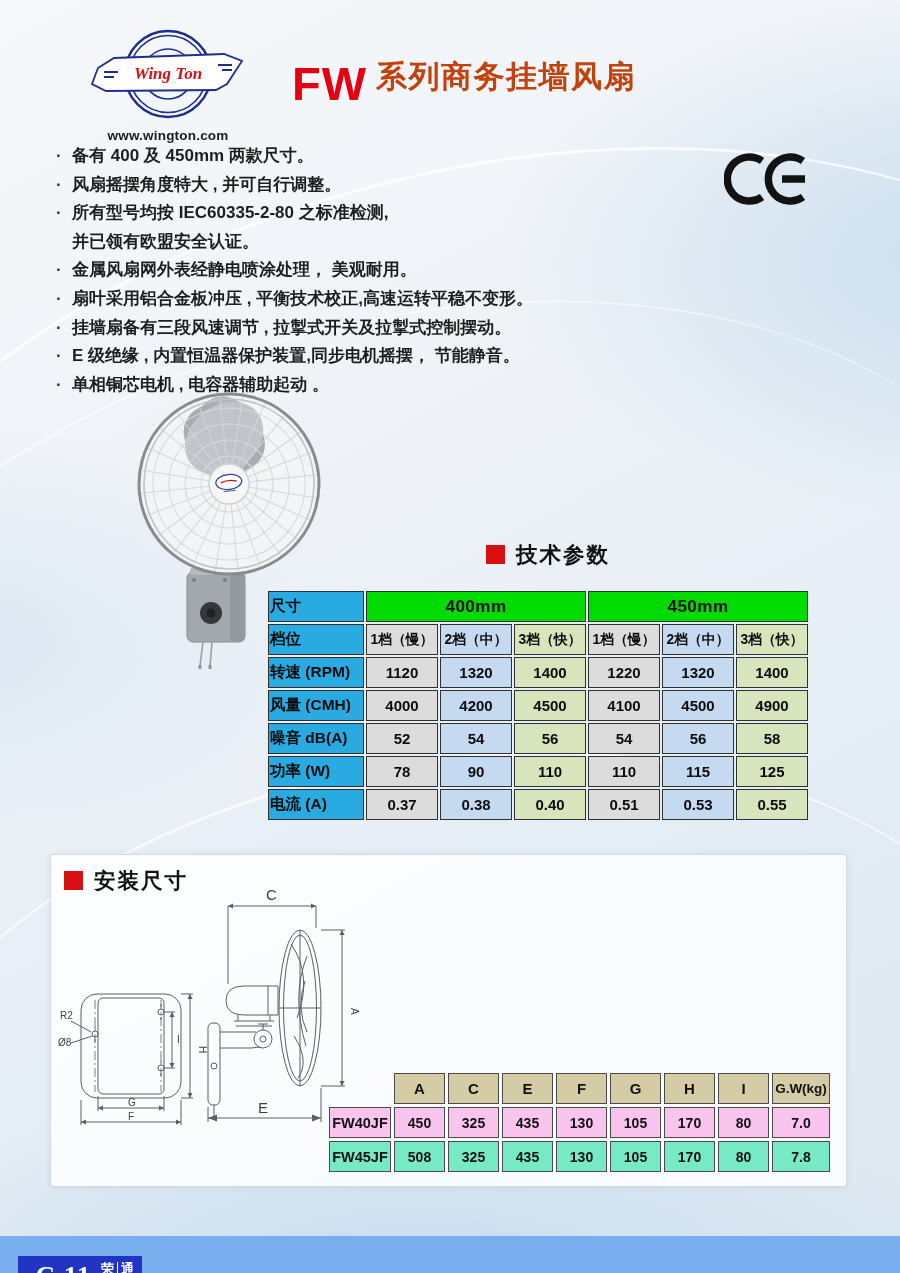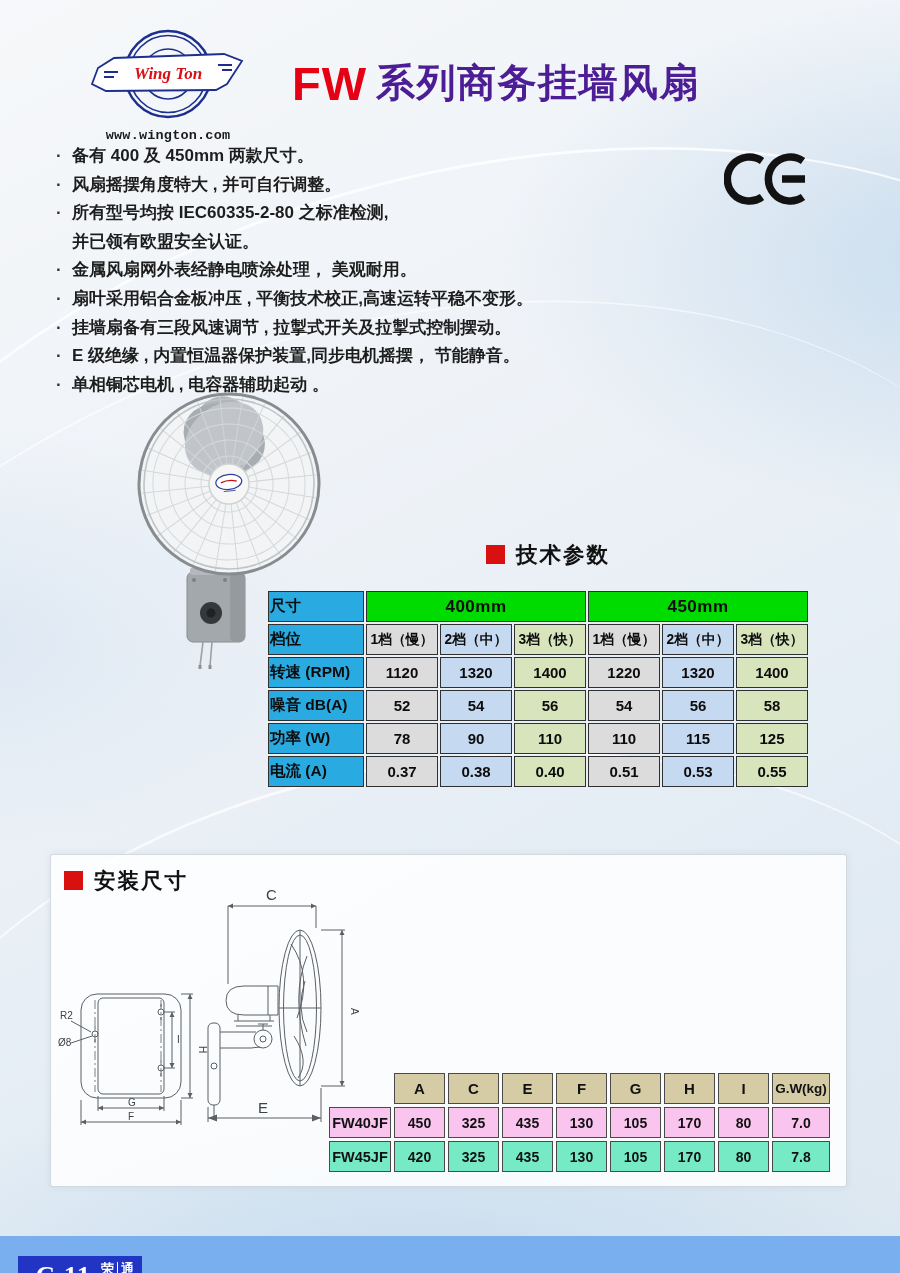--- a/index.html
+++ b/index.html
@@ -12,24 +12,24 @@
       radial-gradient(ellipse 680px 360px at -8% 50%, rgba(193,215,236,.40), rgba(193,215,236,0) 60%),
       radial-gradient(ellipse 900px 380px at 45% 102%, rgba(164,201,232,.45), rgba(164,201,232,0) 62%),
       linear-gradient(152deg,#f6f8fa 0%,#eef2f7 38%,#e3ecf4 72%,#dde8f1 100%);}
   .arc{position:absolute;border-radius:50%;pointer-events:none;}
   .arc1{width:1500px;height:950px;left:-260px;top:170px;border-top:3px solid rgba(255,255,255,.8);transform:rotate(-15deg);}
   .arc2{width:1400px;height:900px;left:-320px;top:330px;border-top:2px solid rgba(255,255,255,.6);transform:rotate(-18deg);}
   .arc3{width:1200px;height:760px;left:-150px;top:760px;border-top:3px solid rgba(255,255,255,.7);transform:rotate(-10deg);}
 
   
   .logo-wrap{left:84px;top:28px;width:168px;text-align:center;}
-  .logo-url{font-size:13.5px;font-weight:bold;color:#1b1b1b;letter-spacing:.2px;margin-top:2px;font-family:Liberation Mono, monospace;}
+  .logo-url{font-size:13.5px;font-weight:bold;color:#1b1b1b;letter-spacing:.2px;margin-top:2px;}
   .title{left:292px;top:56px;display:flex;align-items:flex-start;white-space:nowrap;}
   .title .fw{font-size:47px;font-weight:900;color:#e60014;letter-spacing:1px;margin-right:9px;}
-  .title .rest{font-size:39px;font-weight:900;color:#4c1d95;letter-spacing:1.5px;}
+  .title .rest{font-size:31px;font-weight:900;color:#c2410c;letter-spacing:1.5px;}
 
   
   .features{left:56px;top:142px;width:540px;}
   .feat{display:flex;font-size:17px;line-height:28.6px;color:#1d1d1d;font-weight:600;}
   .feat .b{width:16px;color:#333;font-weight:bold;}
   .feat.indent{padding-left:16px;}
 
   
   .sec-head{display:flex;align-items:center;}
   .sec-head .sq{width:19px;height:19px;background:#d8100f;margin-right:11px;}
@@ -248,20 +248,29 @@
     <tr>
       <td class="lbl">转速 (RPM)</td>
       <td class="val g1">1120</td>
       <td class="val g2">1320</td>
       <td class="val g3">1400</td>
       <td class="val g1">1220</td>
       <td class="val g2">1320</td>
       <td class="val g3">1400</td>
     </tr>
     <tr>
+      <td class="lbl">风量 (CMH)</td>
+      <td class="val g1">4000</td>
+      <td class="val g2">4200</td>
+      <td class="val g3">4500</td>
+      <td class="val g1">4100</td>
+      <td class="val g2">4500</td>
+      <td class="val g3">4900</td>
+    </tr>
+    <tr>
       <td class="lbl">噪音 dB(A)</td>
       <td class="val g1">52</td>
       <td class="val g2">54</td>
       <td class="val g3">56</td>
       <td class="val g1">54</td>
       <td class="val g2">56</td>
       <td class="val g3">58</td>
     </tr>
     <tr>
       <td class="lbl">功率 (W)</td>
@@ -389,21 +398,21 @@
       <td class="m1">325</td>
       <td class="m1">435</td>
       <td class="m1">130</td>
       <td class="m1">105</td>
       <td class="m1">170</td>
       <td class="m1">80</td>
       <td class="m1">7.0</td>
     </tr>
     <tr>
       <td class="m2 model">FW45JF</td>
-      <td class="m2">420</td>
+      <td class="m2">508</td>
       <td class="m2">325</td>
       <td class="m2">435</td>
       <td class="m2">130</td>
       <td class="m2">105</td>
       <td class="m2">170</td>
       <td class="m2">80</td>
       <td class="m2">7.8</td>
     </tr>
   </tbody>
     </table>

